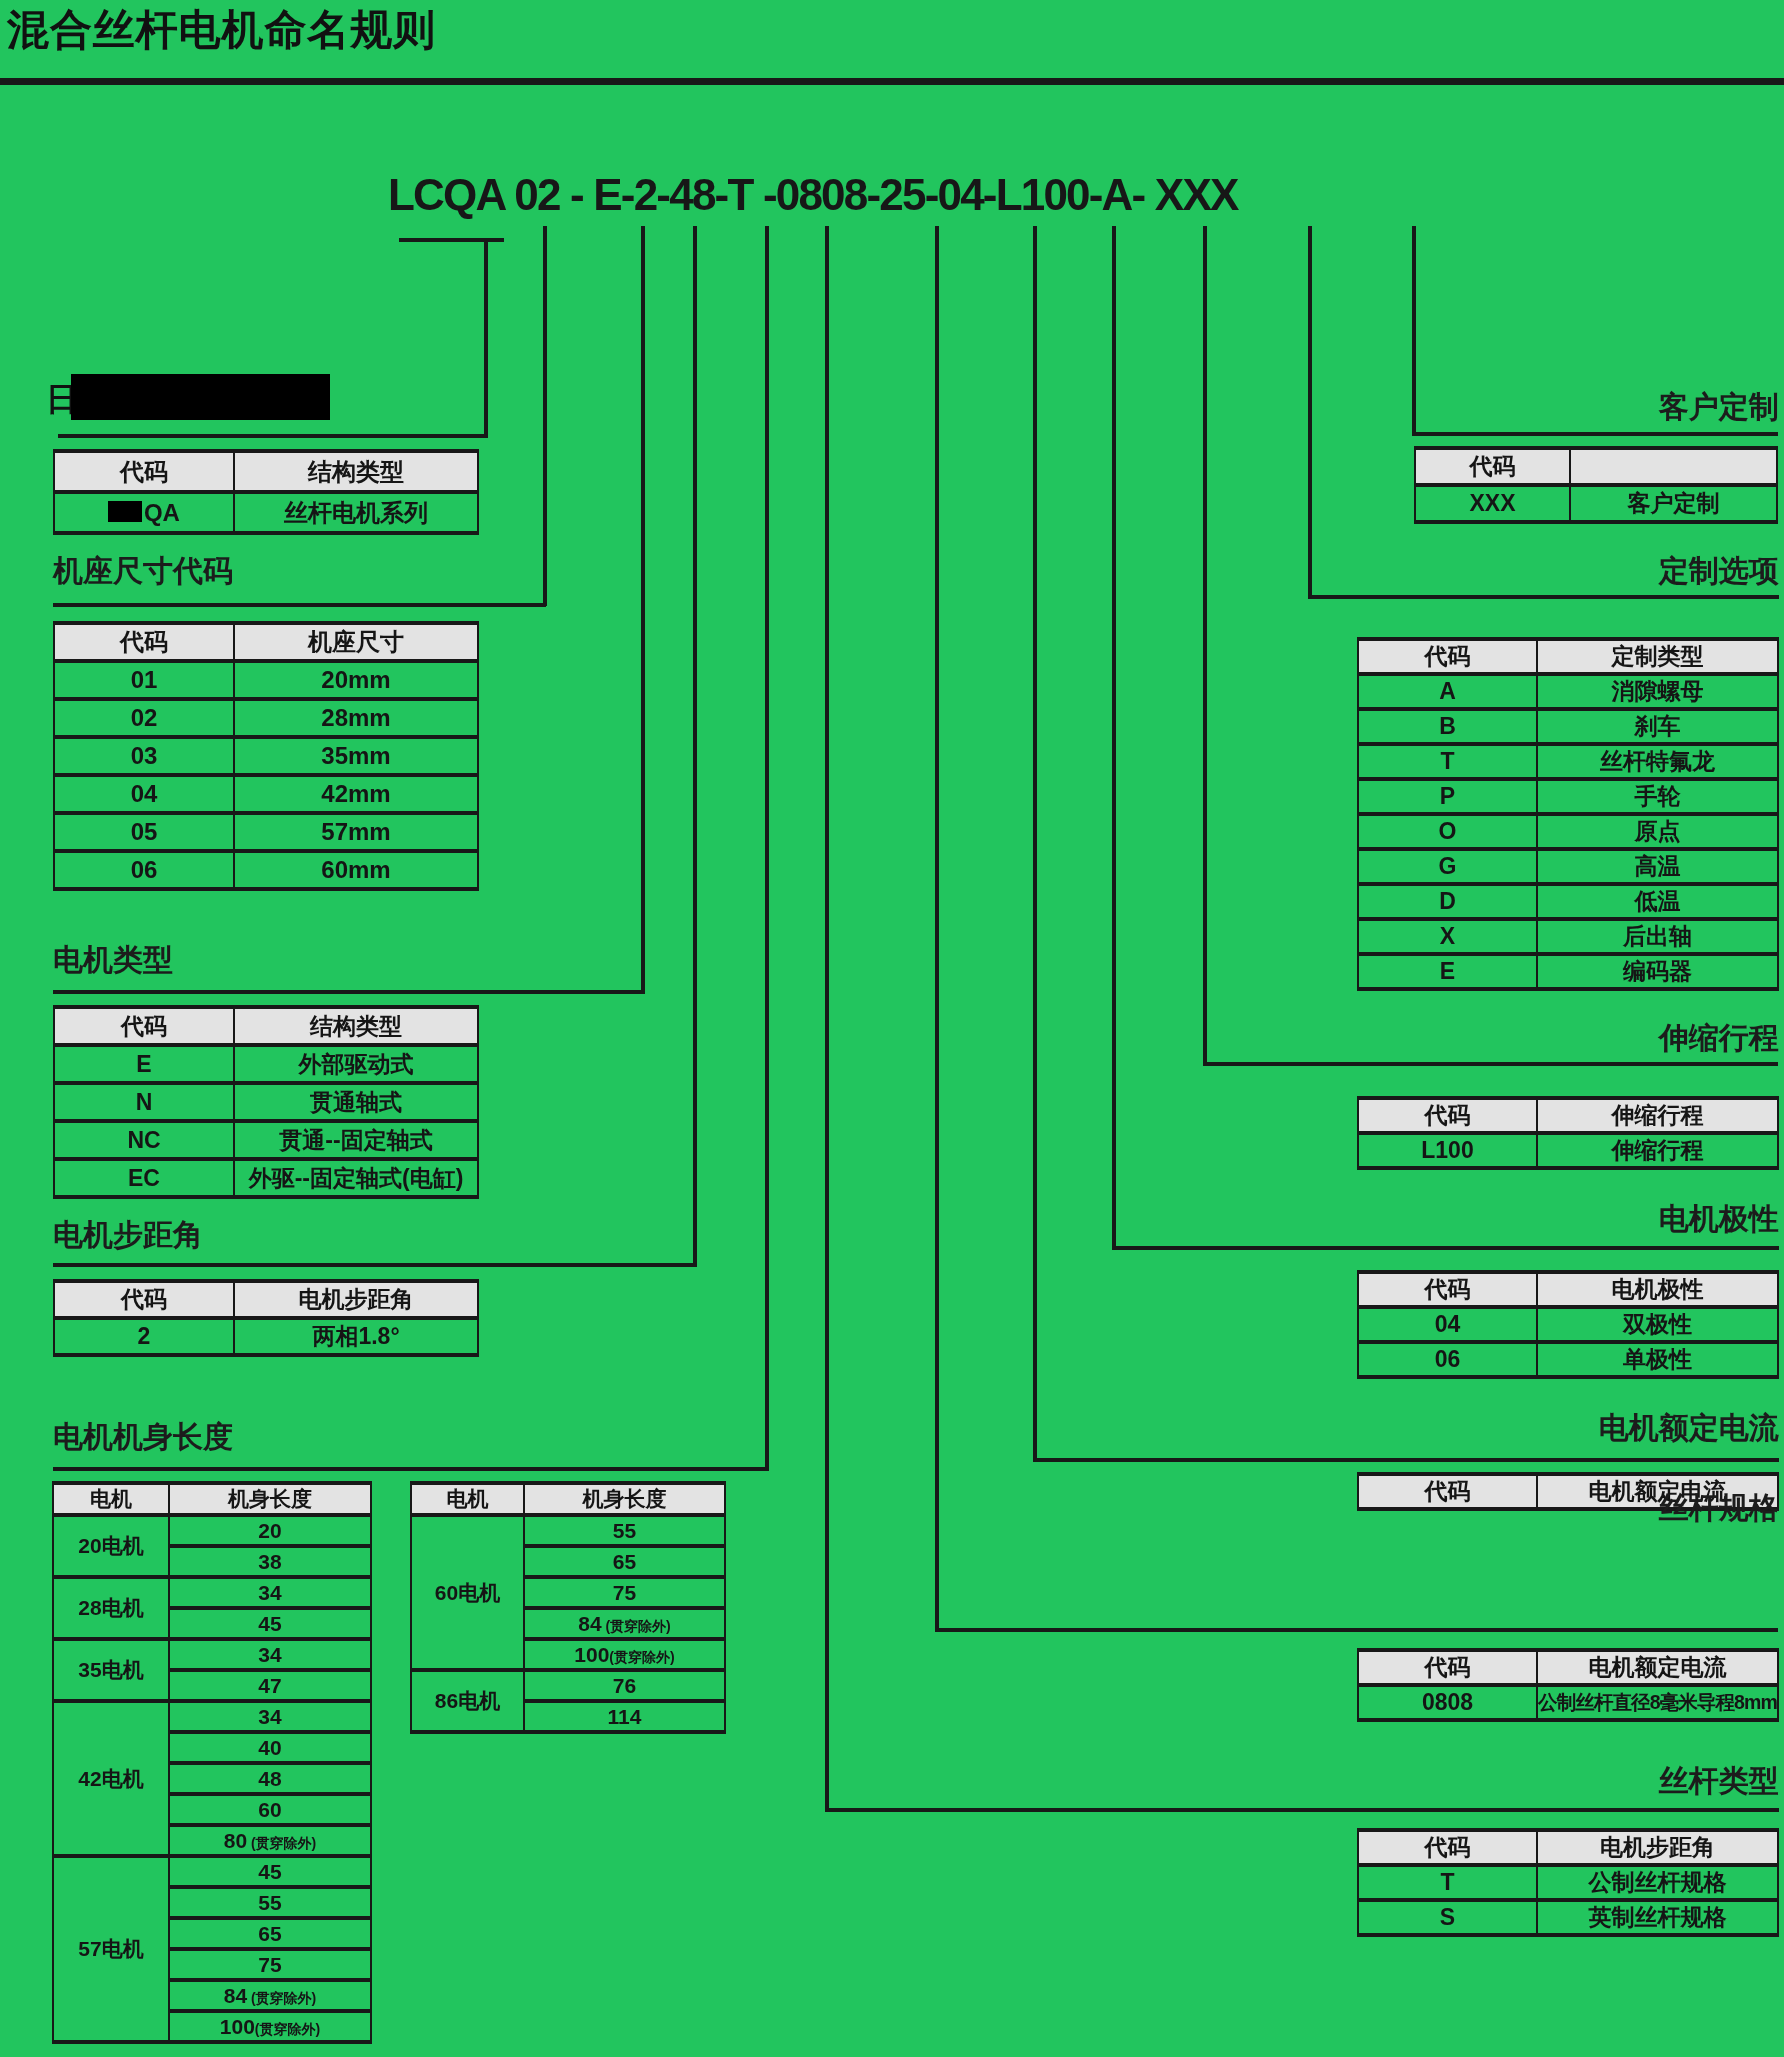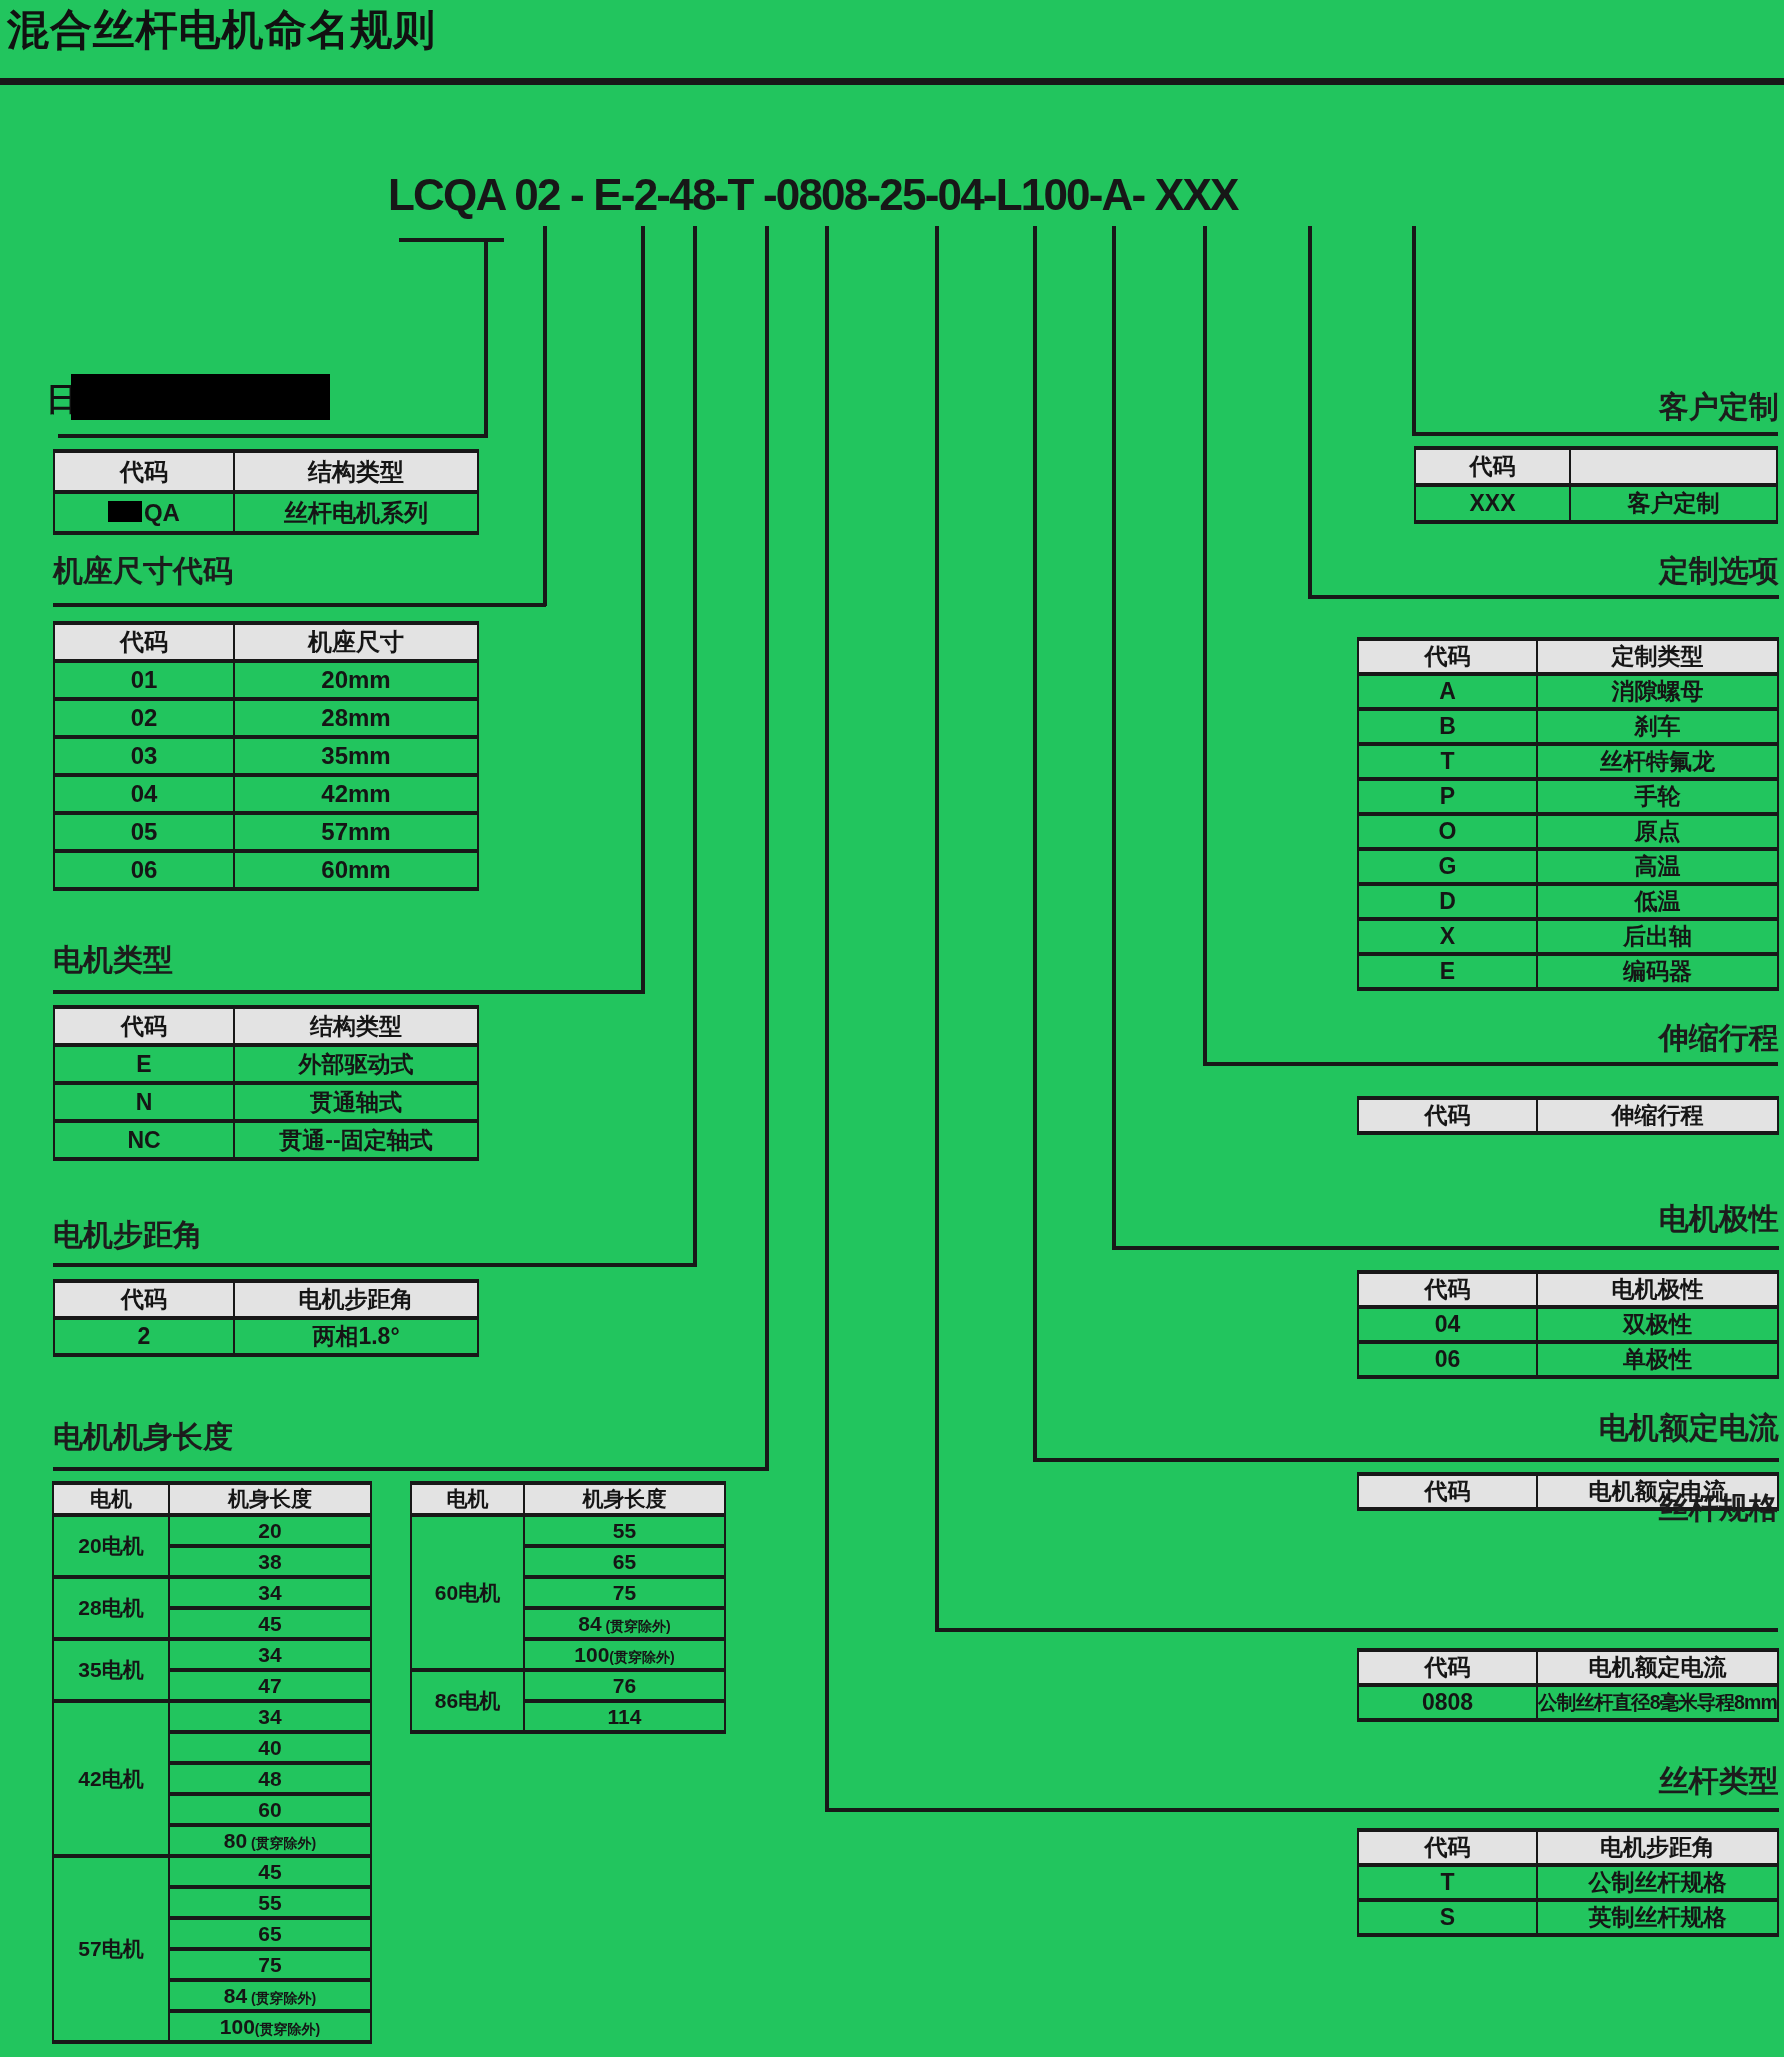--- a/index.html
+++ b/index.html
@@ -148,20 +148,24 @@
           <td>外部驱动式</td>
         </tr>
     <tr>
           <td>N</td>
           <td>贯通轴式</td>
         </tr>
     <tr>
           <td>NC</td>
           <td>贯通--固定轴式</td>
         </tr>
+    <tr>
+          <td>EC</td>
+          <td>外驱--固定轴式(电缸)</td>
+        </tr>
   </tbody>
     </table>
 
   <div class="sec-label" style="left:53px;top:1215px">电机步距角</div>
   <table class="tbl t-step" style="left:53px;top:1279px;width:426px">
     <colgroup>
         <col style="width:180px">
         <col>
       </colgroup>
     <tbody>
@@ -355,20 +359,24 @@
   <table class="tbl t-stroke" style="left:1357px;top:1096px;width:422px">
     <colgroup>
         <col style="width:179px">
         <col>
       </colgroup>
     <tbody>
         <tr>
           <th>代码</th>
         <th>伸缩行程</th>
         </tr>
+    <tr>
+          <td>L100</td>
+          <td>伸缩行程</td>
+        </tr>
   </tbody>
     </table>
 
   <div class="sec-label right" style="right:6.2px;top:1199px">电机极性</div>
   <table class="tbl t-pol" style="left:1357px;top:1270px;width:422px">
     <colgroup>
         <col style="width:179px">
         <col>
       </colgroup>
     <tbody>

